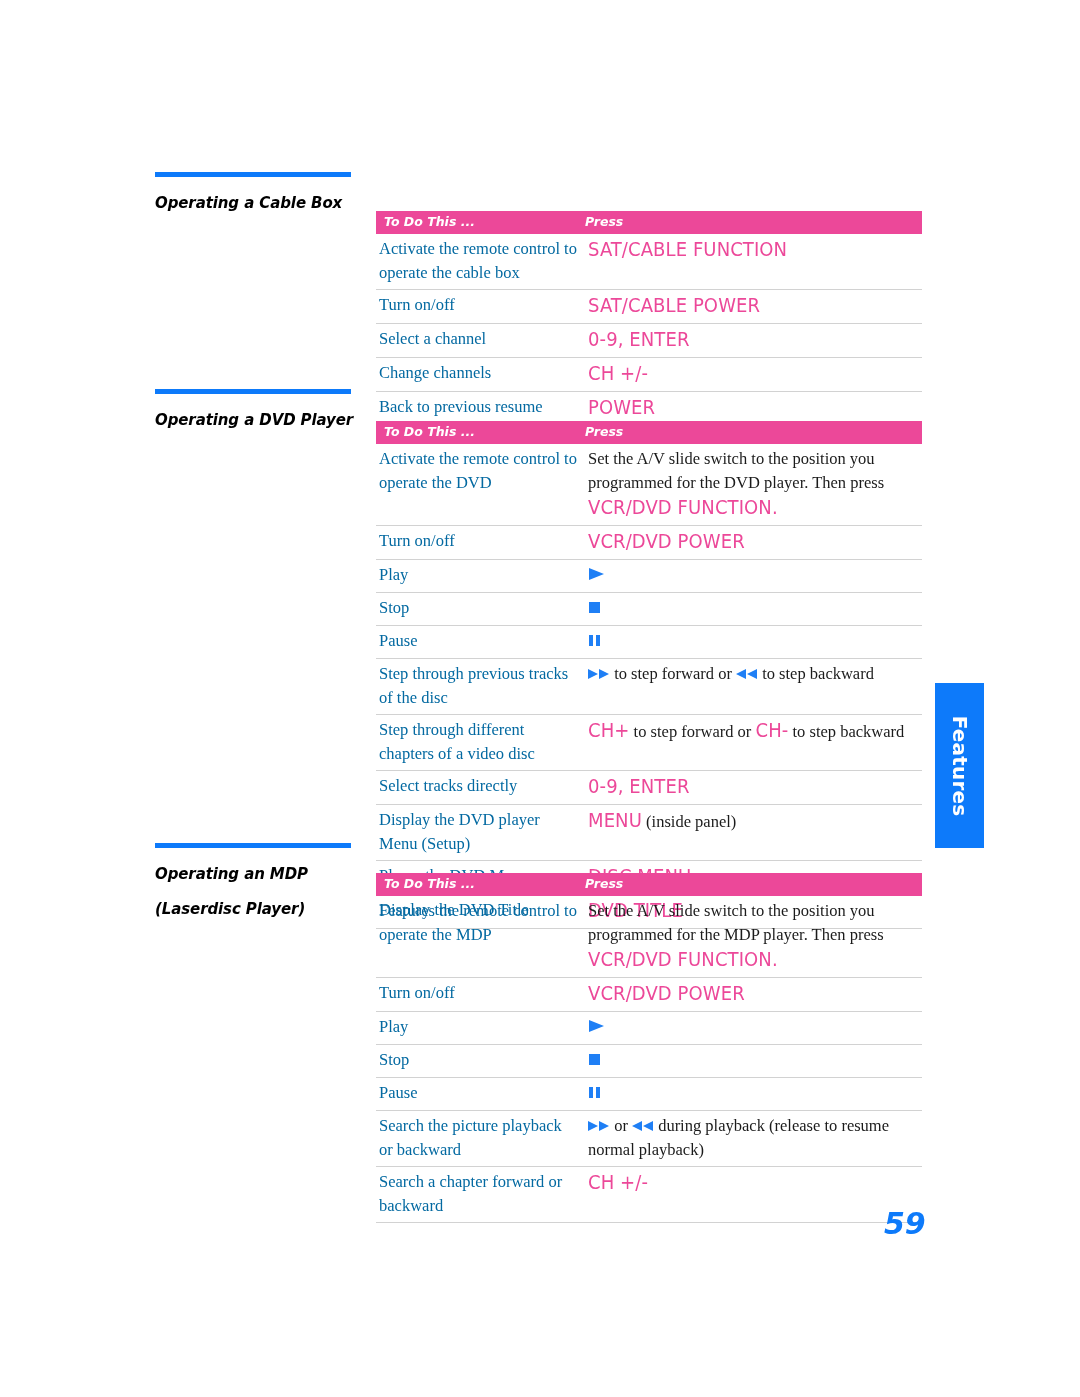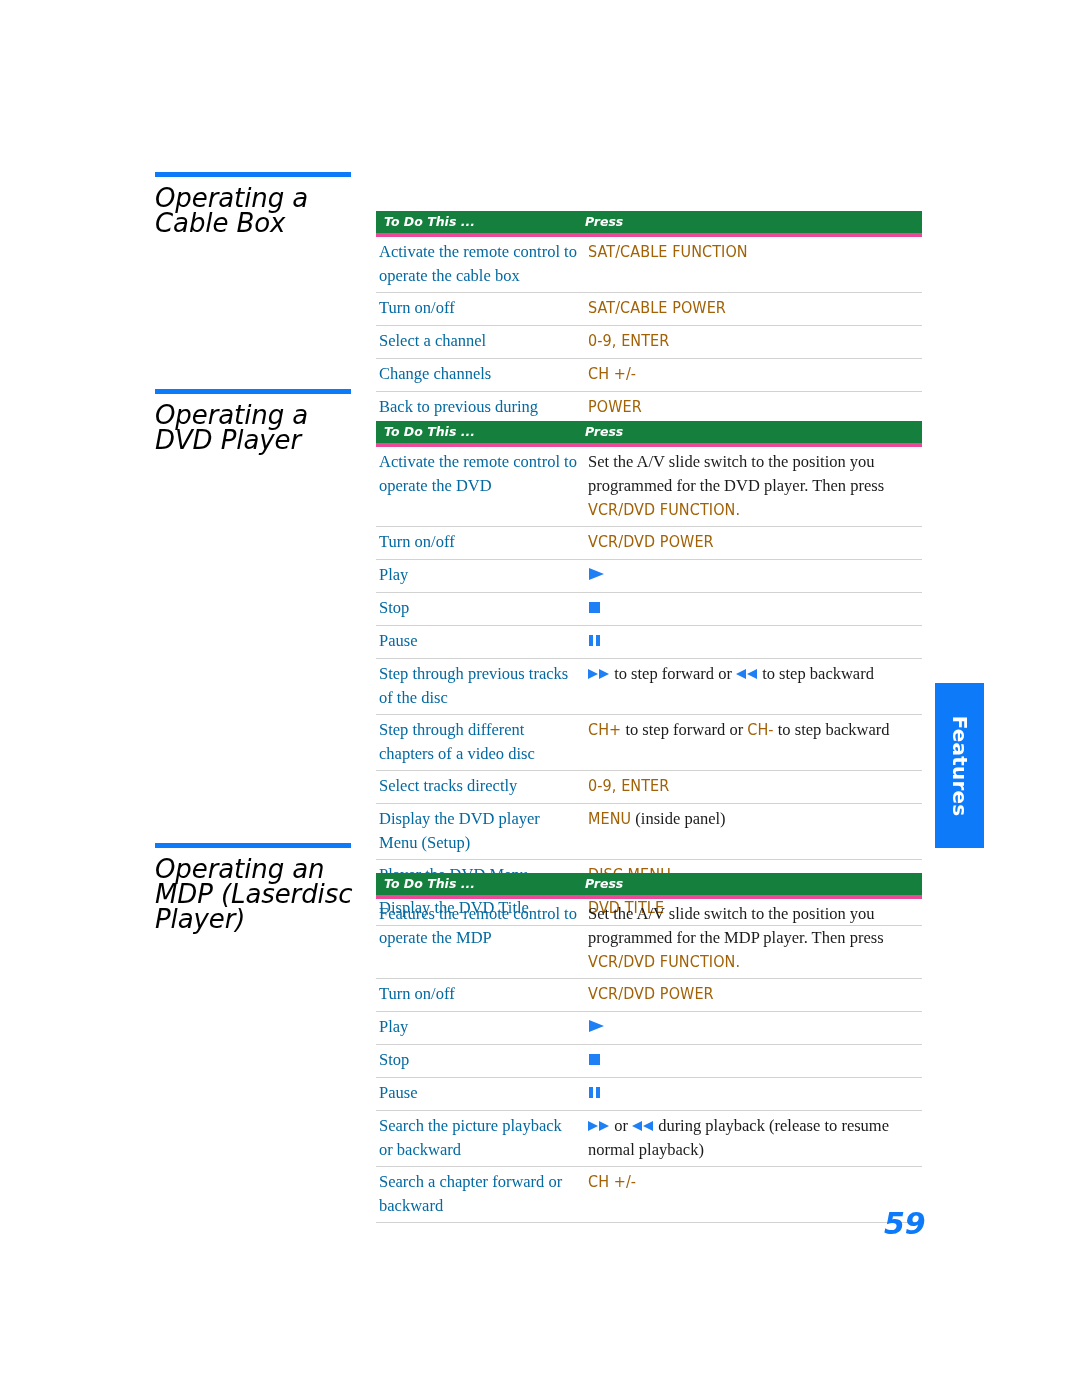--- a/index.html
+++ b/index.html
@@ -55,39 +55,39 @@
     width: 200px;
   }
   .heading-rule {
     width: 196px;
     height: 5px;
     background: #0d7afa;
     margin-bottom: 9px;
   }
   .heading-text {
     font-family: "DejaVu Sans", sans-serif;
-    font-weight: normal;
+    font-weight: bold;
     font-style: italic;
-    font-size: 26px;
-    line-height: 25px;
+    font-size: 15px;
+    line-height: 35px;
     color: #000000;
     letter-spacing: -0.1px;
   }
 
   
   .tbl {
     position: absolute;
     left: 376px;
     width: 546px;
   }
   .tbl-head {
-    background: #15803d;
+    background: #ec4899;
     height: 22px;
     position: relative;
-    border-bottom: 4px solid #ec4899;
+    border-bottom: 1px solid #ec4899;
   }
   .tbl-head .th {
     position: absolute;
     top: 3px;
     color: #ffffff;
     font-family: "DejaVu Sans", sans-serif;
     font-weight: bold;
     font-style: italic;
     font-size: 12.5px;
   }
@@ -117,24 +117,24 @@
     width: 343px;
     padding-left: 9px;
     box-sizing: border-box;
     font-family: "Liberation Serif", serif;
     font-size: 16.5px;
     line-height: 24px;
     color: #1b1b1b;
   }
 
   .key {
-    color: #a16207;
+    color: #ec4899;
     font-family: "DejaVu Sans Condensed", "DejaVu Sans", sans-serif;
     font-weight: normal;
-    font-size: 16px;
+    font-size: 20px;
     letter-spacing: 0.1px;
   }
 
   
   .glyph {
     display: inline-block;
     vertical-align: -1px;
     color: #1f7ff5;
   }
   .glyph svg { display: block; }
@@ -177,21 +177,21 @@
           </div>
           <div class="row">
             <div class="cell-todo">Select a channel</div>
             <div class="cell-press"><span class="key">0-9, ENTER</span></div>
           </div>
           <div class="row">
             <div class="cell-todo">Change channels</div>
             <div class="cell-press"><span class="key">CH +/-</span></div>
           </div>
           <div class="row">
-            <div class="cell-todo">Back to previous during</div>
+            <div class="cell-todo">Back to previous resume</div>
             <div class="cell-press"><span class="key">POWER</span></div>
           </div>
         </div>
       </div>
       <div class="section" style="top: 0px;">
         <div class="heading-col" style="top: 389px;">
           <div class="heading-rule"></div>
           <div class="heading-text">Operating a DVD Player</div>
         </div>
         <div class="tbl" style="top: 421px;">

